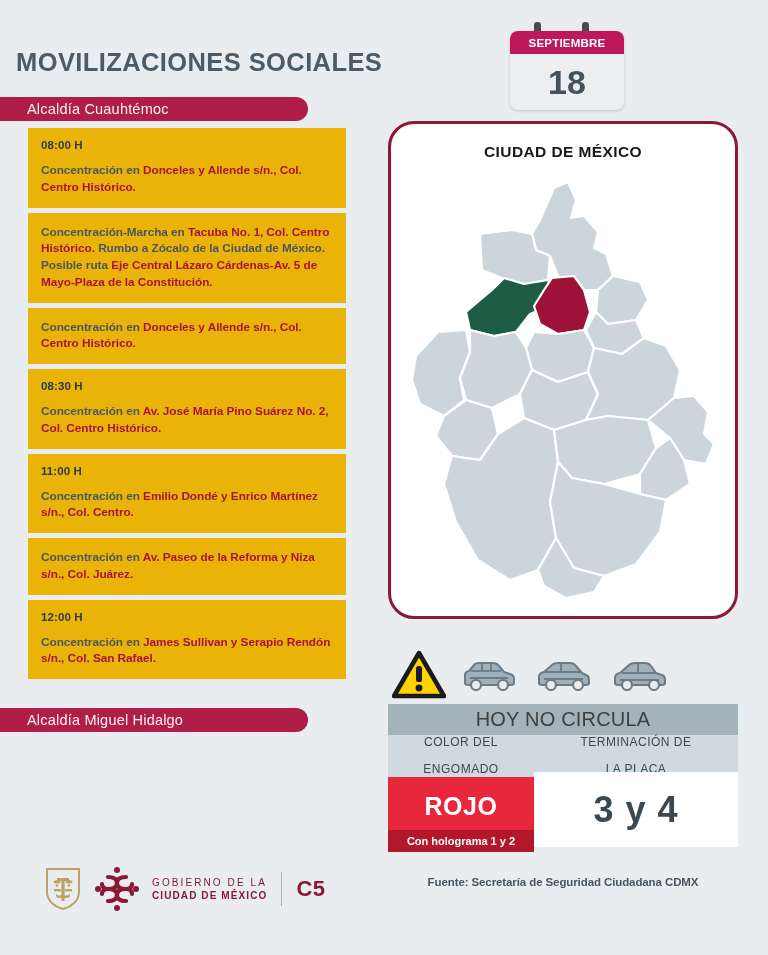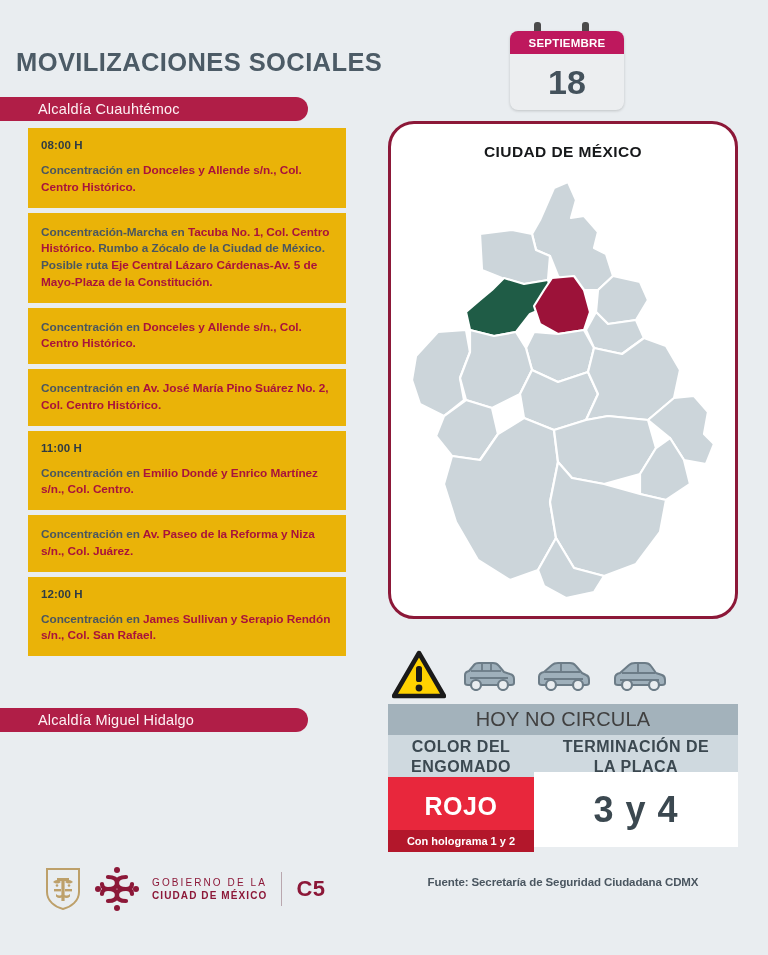--- a/index.html
+++ b/index.html
@@ -22,21 +22,21 @@
     color:#4c5b66;white-space:nowrap;
   }
 
   .alcaldia-banner{
     position:absolute;left:0;height:24px;width:308px;
     background:#b01e47;
     border-top-right-radius:12px;border-bottom-right-radius:12px;
     display:flex;align-items:center;
   }
   .alcaldia-banner .lbl{
-    color:#fdf1f4;font-size:14.5px;margin-left:38px;letter-spacing:.2px;
+    color:#fdf1f4;font-size:14.5px;margin-left:27px;letter-spacing:.2px;
   }
   #banner-cuauhtemoc{top:97px;}
   #banner-hidalgo{top:708px;}
 
   .card-list{position:absolute;left:28px;width:318px;}
   #list-cuauhtemoc{top:128px;}
   #list-hidalgo{top:740px;}
 
   .card{
     background:#eab308;
@@ -120,22 +120,22 @@
 
   .hnc-head{
     background:#a3b2bb;color:#404040;
     height:31px;display:flex;align-items:center;justify-content:center;
     font-size:20px;font-weight:normal;letter-spacing:.2px;
   }
   .hnc-sub{
     background:#cfd9df;display:flex;height:42px;
   }
   .hnc-sub .cell{
-    display:flex;flex-direction:column;align-items:center;justify-content:flex-end;
-    font-size:16px;font-weight:bold;color:#3b4850;letter-spacing:.5px;
+    display:flex;flex-direction:column;align-items:center;justify-content:space-between;
+    font-size:12px;font-weight:normal;color:#3b4850;letter-spacing:.5px;
     line-height:1.25;text-align:center;
   }
   .hnc-sub .cell.left{width:146px;}
   .hnc-sub .cell.right{width:204px;}
 
   .hnc-body{display:flex;height:75px;}
   .hnc-color{
     width:146px;background:#e8273c;position:relative;
     display:flex;align-items:center;justify-content:center;
   }
@@ -177,20 +177,21 @@
           <div class="hour">08:00 H</div>
           <div class="desc"><span class="dark">Concentración </span><span class="dark">en </span><span class="hl">Donceles y Allende s/n., Col. Centro Histórico.</span></div>
         </div>
         <div class="card">
           <div class="desc"><span class="dark">Concentración-Marcha </span><span class="dark">en </span><span class="hl">Tacuba No. 1, Col. Centro Histórico. </span><span class="dark">Rumbo a Zócalo de la Ciudad de México. Posible ruta </span><span class="hl">Eje Central Lázaro Cárdenas-Av. 5 de Mayo-Plaza de la Constitución.</span></div>
         </div>
         <div class="card">
           <div class="desc"><span class="dark">Concentración </span><span class="dark">en </span><span class="hl">Donceles y Allende s/n., Col. Centro Histórico.</span></div>
         </div>
         <div class="card">
+          <div class="hour">08:30 H</div>
           <div class="desc"><span class="dark">Concentración </span><span class="dark">en </span><span class="hl">Av. José María Pino Suárez No. 2, Col. Centro Histórico.</span></div>
         </div>
         <div class="card">
           <div class="hour">11:00 H</div>
           <div class="desc"><span class="dark">Concentración </span><span class="dark">en </span><span class="hl">Emilio Dondé y Enrico Martínez s/n., Col. Centro.</span></div>
         </div>
         <div class="card">
           <div class="desc"><span class="dark">Concentración </span><span class="dark">en </span><span class="hl">Av. Paseo de la Reforma y Niza s/n., Col. Juárez.</span></div>
         </div>
         <div class="card">

